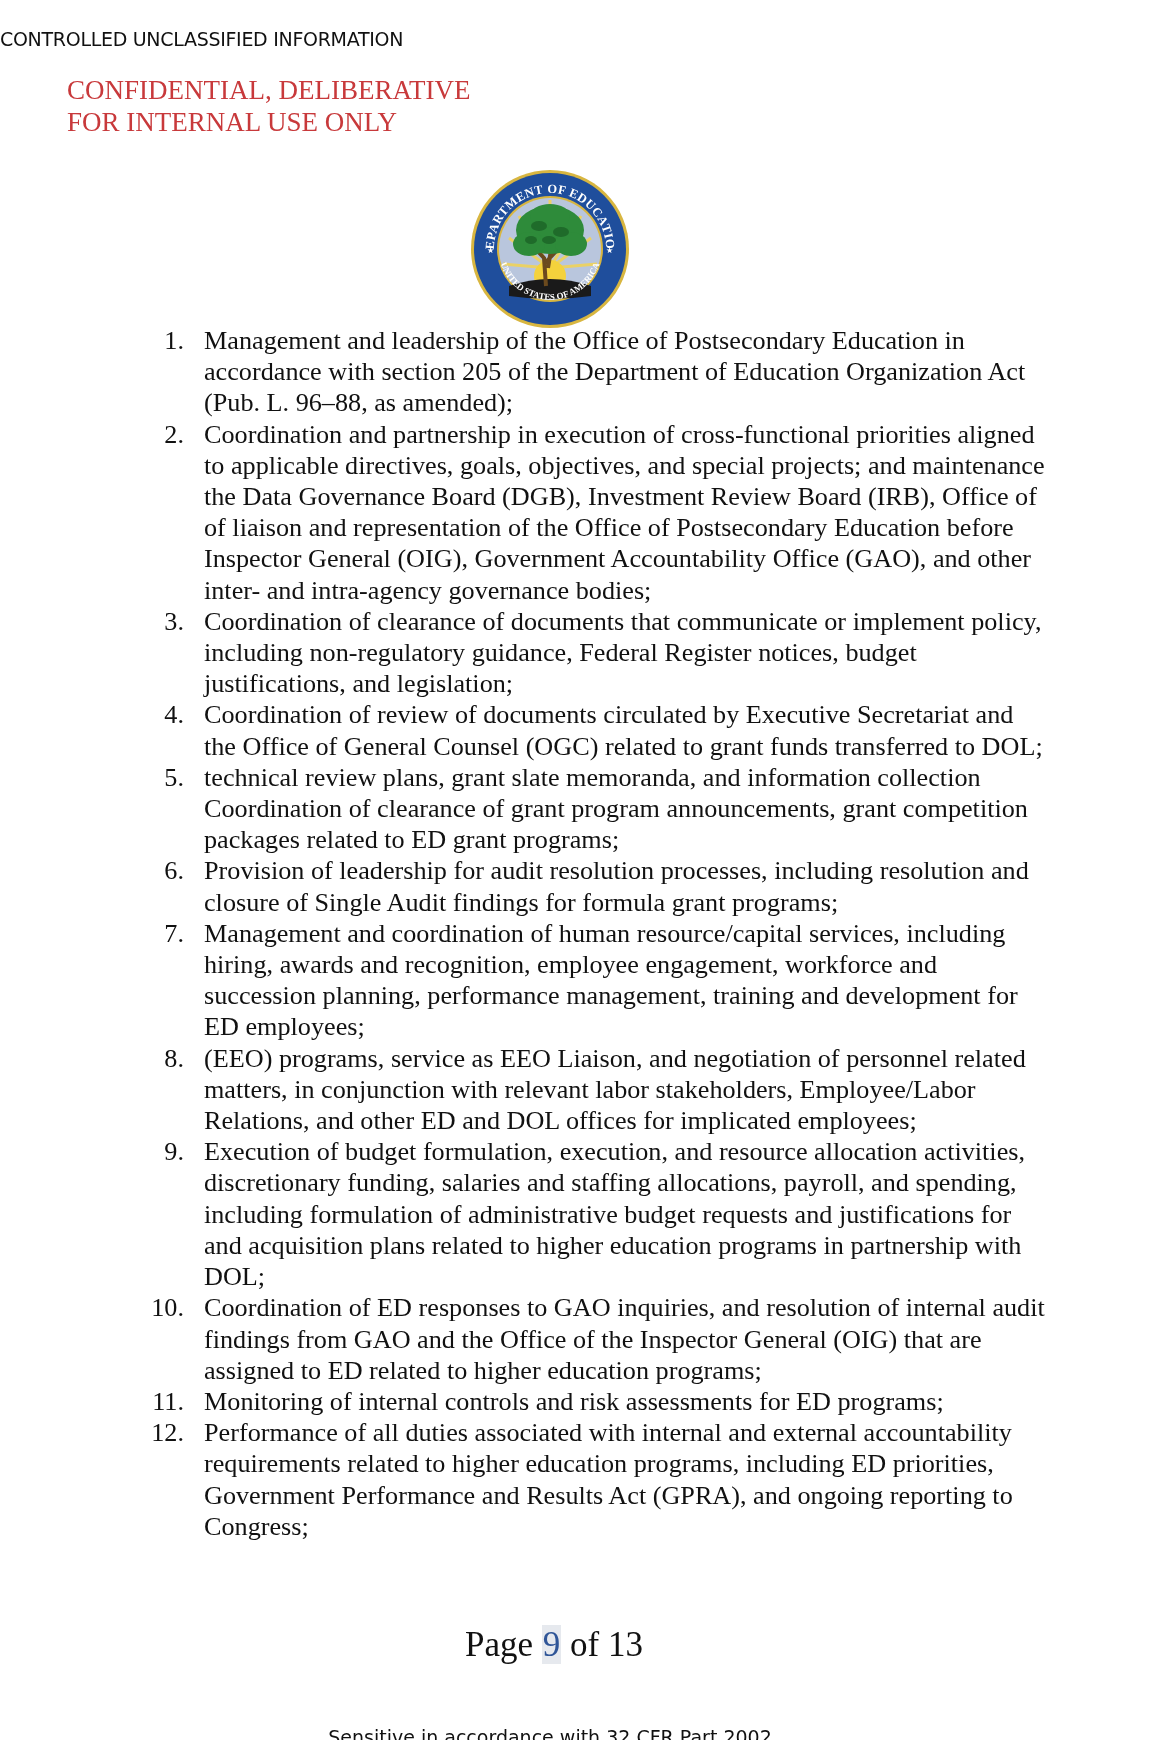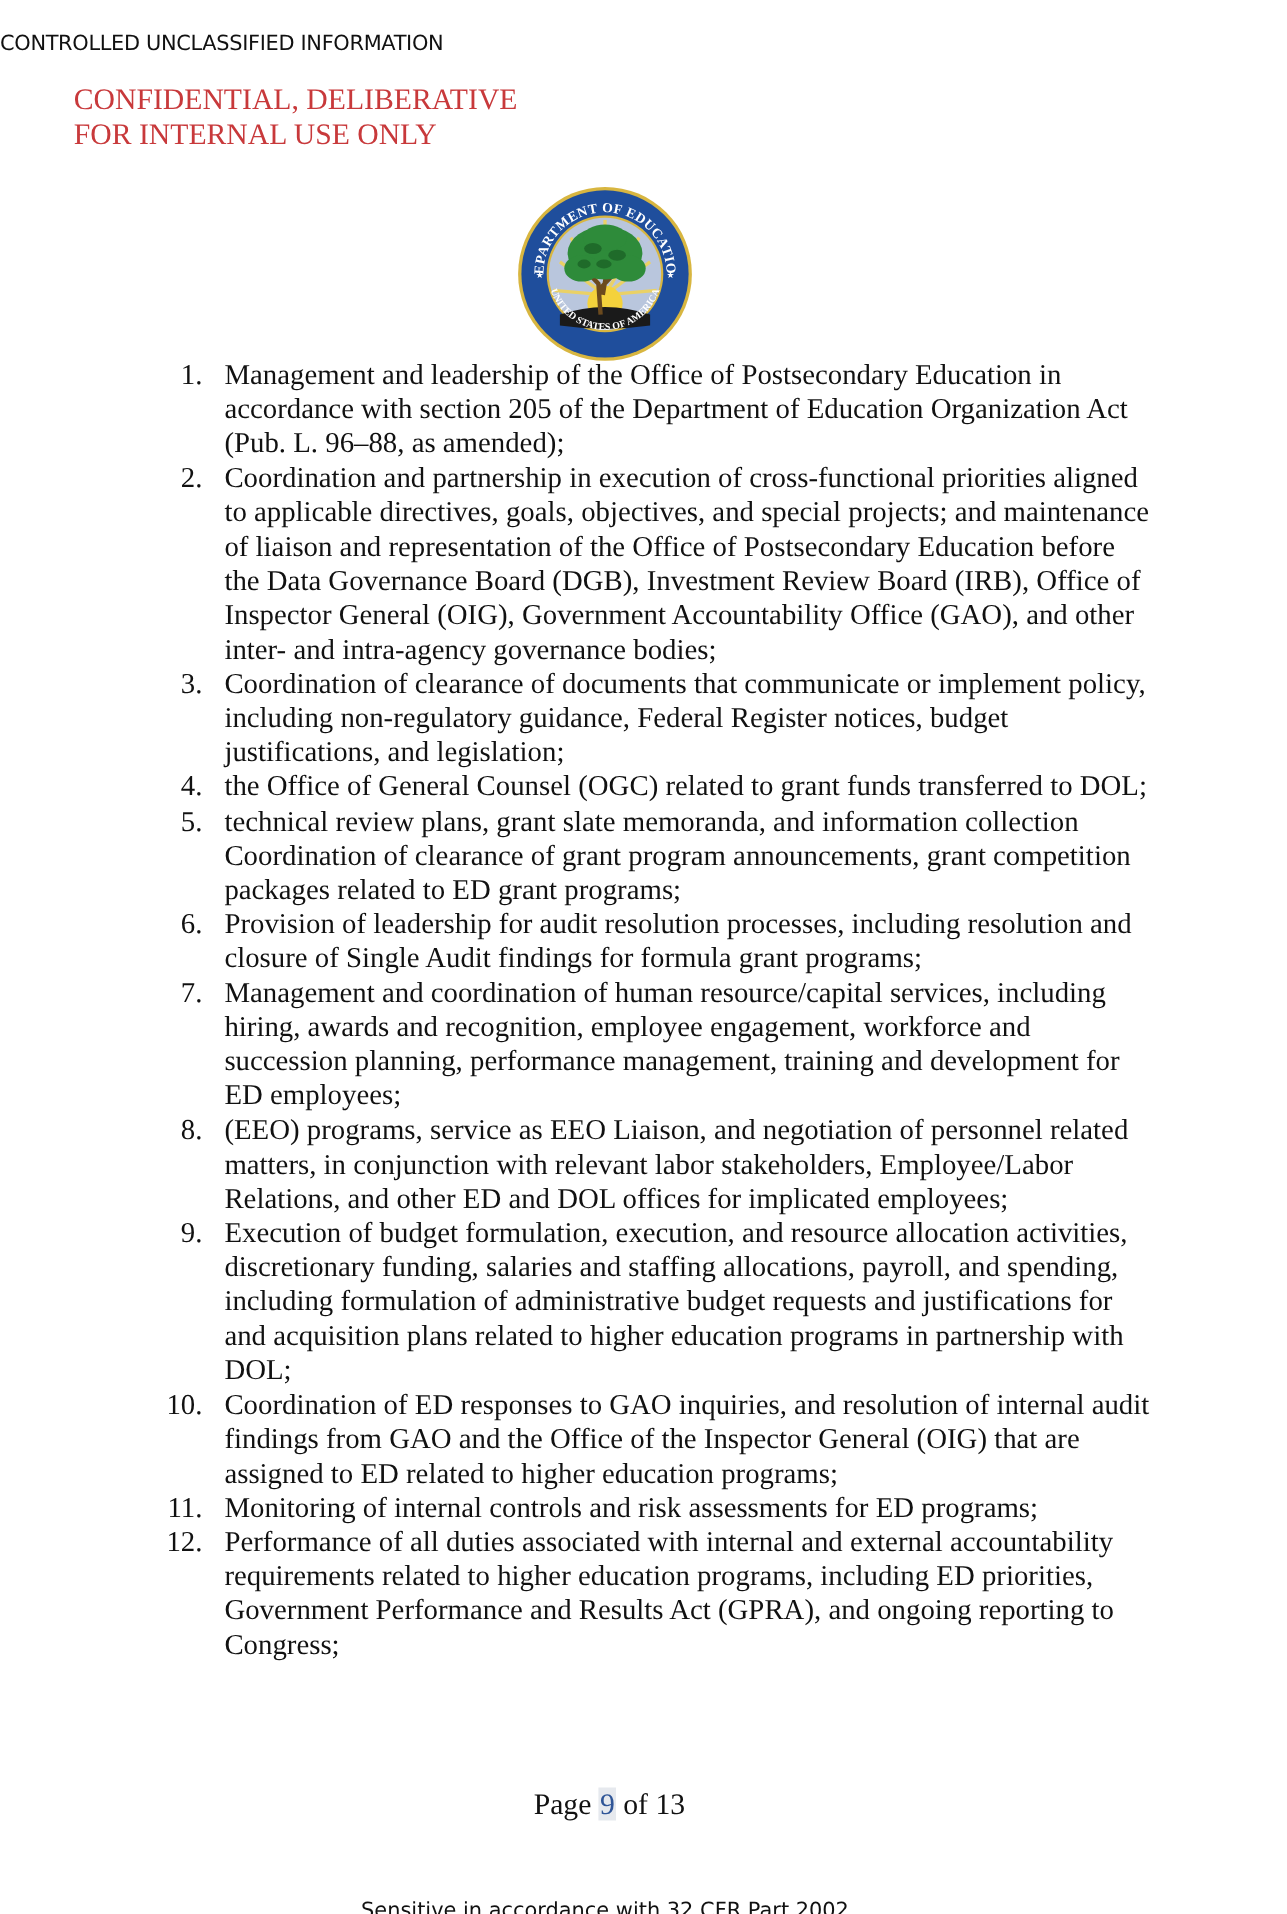--- a/index.html
+++ b/index.html
@@ -16,21 +16,21 @@
   .list {
     position:absolute; top:325px; left:0; width:1170px;
     font-family:"Liberation Serif", serif; font-size:26.2px; line-height:31.2px; color:#111;
     margin:0; padding:0; list-style:none;
   }
   .list li { position:relative; padding-left:204px; padding-right:80px; }
   .list .num { position:absolute; left:0; width:184px; text-align:right; }
   .list .txt { display:block; }
   .page-num {
     position:absolute; top:1625px; left:0; width:1108px; text-align:center;
-    font-family:"Liberation Serif", serif; font-size:27px; color:#111;
+    font-family:"Liberation Serif", serif; font-size:35px; color:#111;
   }
   .page-num .cur { color:#2f5597; background:#e6e9ee; padding:0 1px; }
   .footer {
     position:absolute; top:1726px; left:0; width:1100px; text-align:center;
     font-family:"DejaVu Sans", sans-serif; font-size:19px; color:#111;
   }
 </style>
 </head>
 <body>
 
@@ -88,33 +88,34 @@
     <li>
       <span class="num">1.</span>
       <span class="txt">Management and leadership of the Office of Postsecondary Education in</span>
       <span class="txt">accordance with section 205 of the Department of Education Organization Act</span>
       <span class="txt">(Pub. L. 96–88, as amended);</span>
     </li>
     <li>
       <span class="num">2.</span>
       <span class="txt">Coordination and partnership in execution of cross-functional priorities aligned</span>
       <span class="txt">to applicable directives, goals, objectives, and special projects; and maintenance</span>
+      <span class="txt">the Data Governance Board (DGB), Investment Review Board (IRB), Office of</span>
       <span class="txt">of liaison and representation of the Office of Postsecondary Education before</span>
-      <span class="txt">the Data Governance Board (DGB), Investment Review Board (IRB), Office of</span>
       <span class="txt">Inspector General (OIG), Government Accountability Office (GAO), and other</span>
       <span class="txt">inter- and intra-agency governance bodies;</span>
     </li>
     <li>
       <span class="num">3.</span>
       <span class="txt">Coordination of clearance of documents that communicate or implement policy,</span>
       <span class="txt">including non-regulatory guidance, Federal Register notices, budget</span>
       <span class="txt">justifications, and legislation;</span>
     </li>
     <li>
       <span class="num">4.</span>
+      <span class="txt">Coordination of review of documents circulated by Executive Secretariat and</span>
       <span class="txt">the Office of General Counsel (OGC) related to grant funds transferred to DOL;</span>
     </li>
     <li>
       <span class="num">5.</span>
       <span class="txt">technical review plans, grant slate memoranda, and information collection</span>
       <span class="txt">Coordination of clearance of grant program announcements, grant competition</span>
       <span class="txt">packages related to ED grant programs;</span>
     </li>
     <li>
       <span class="num">6.</span>

